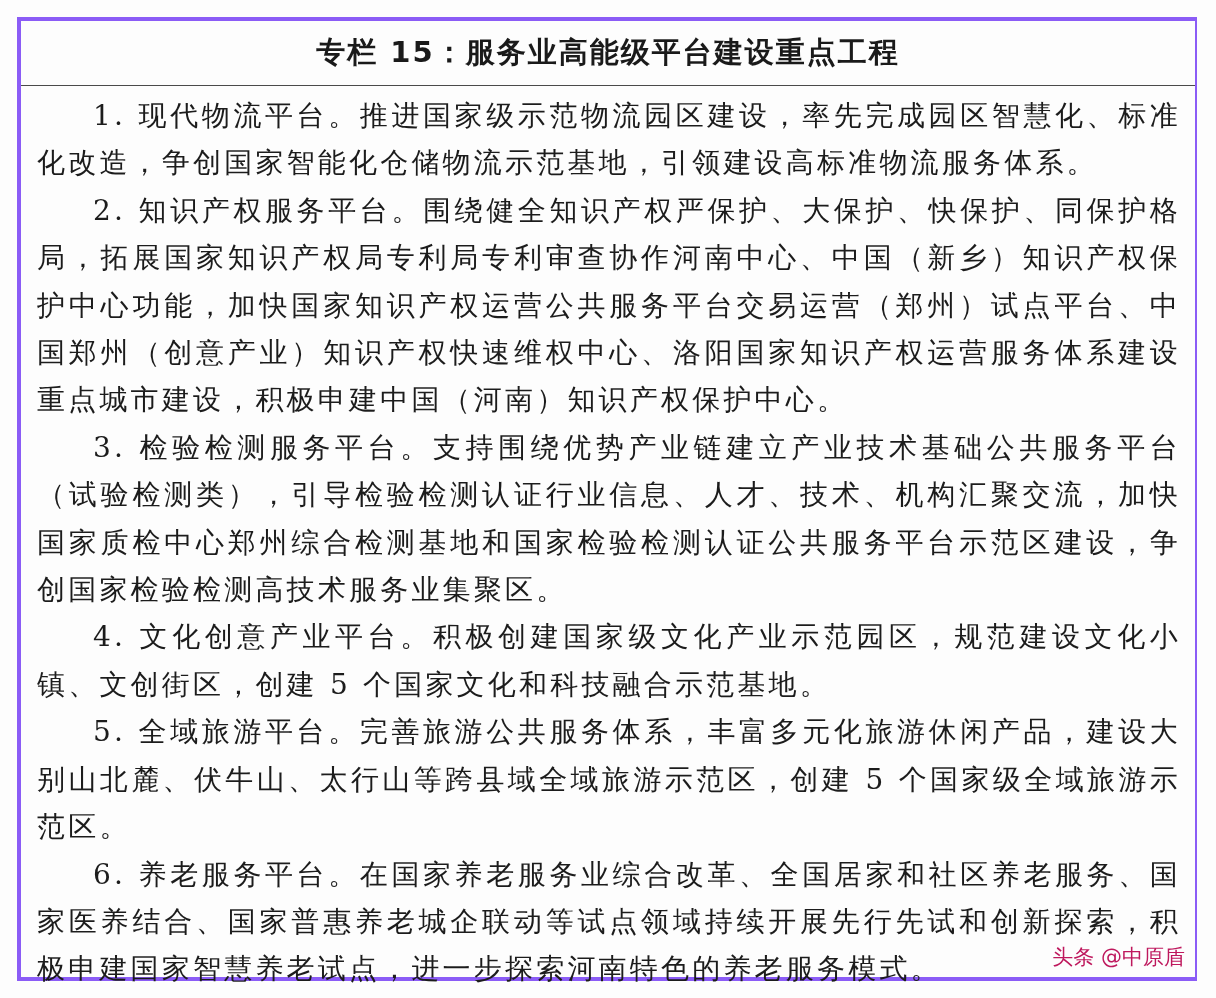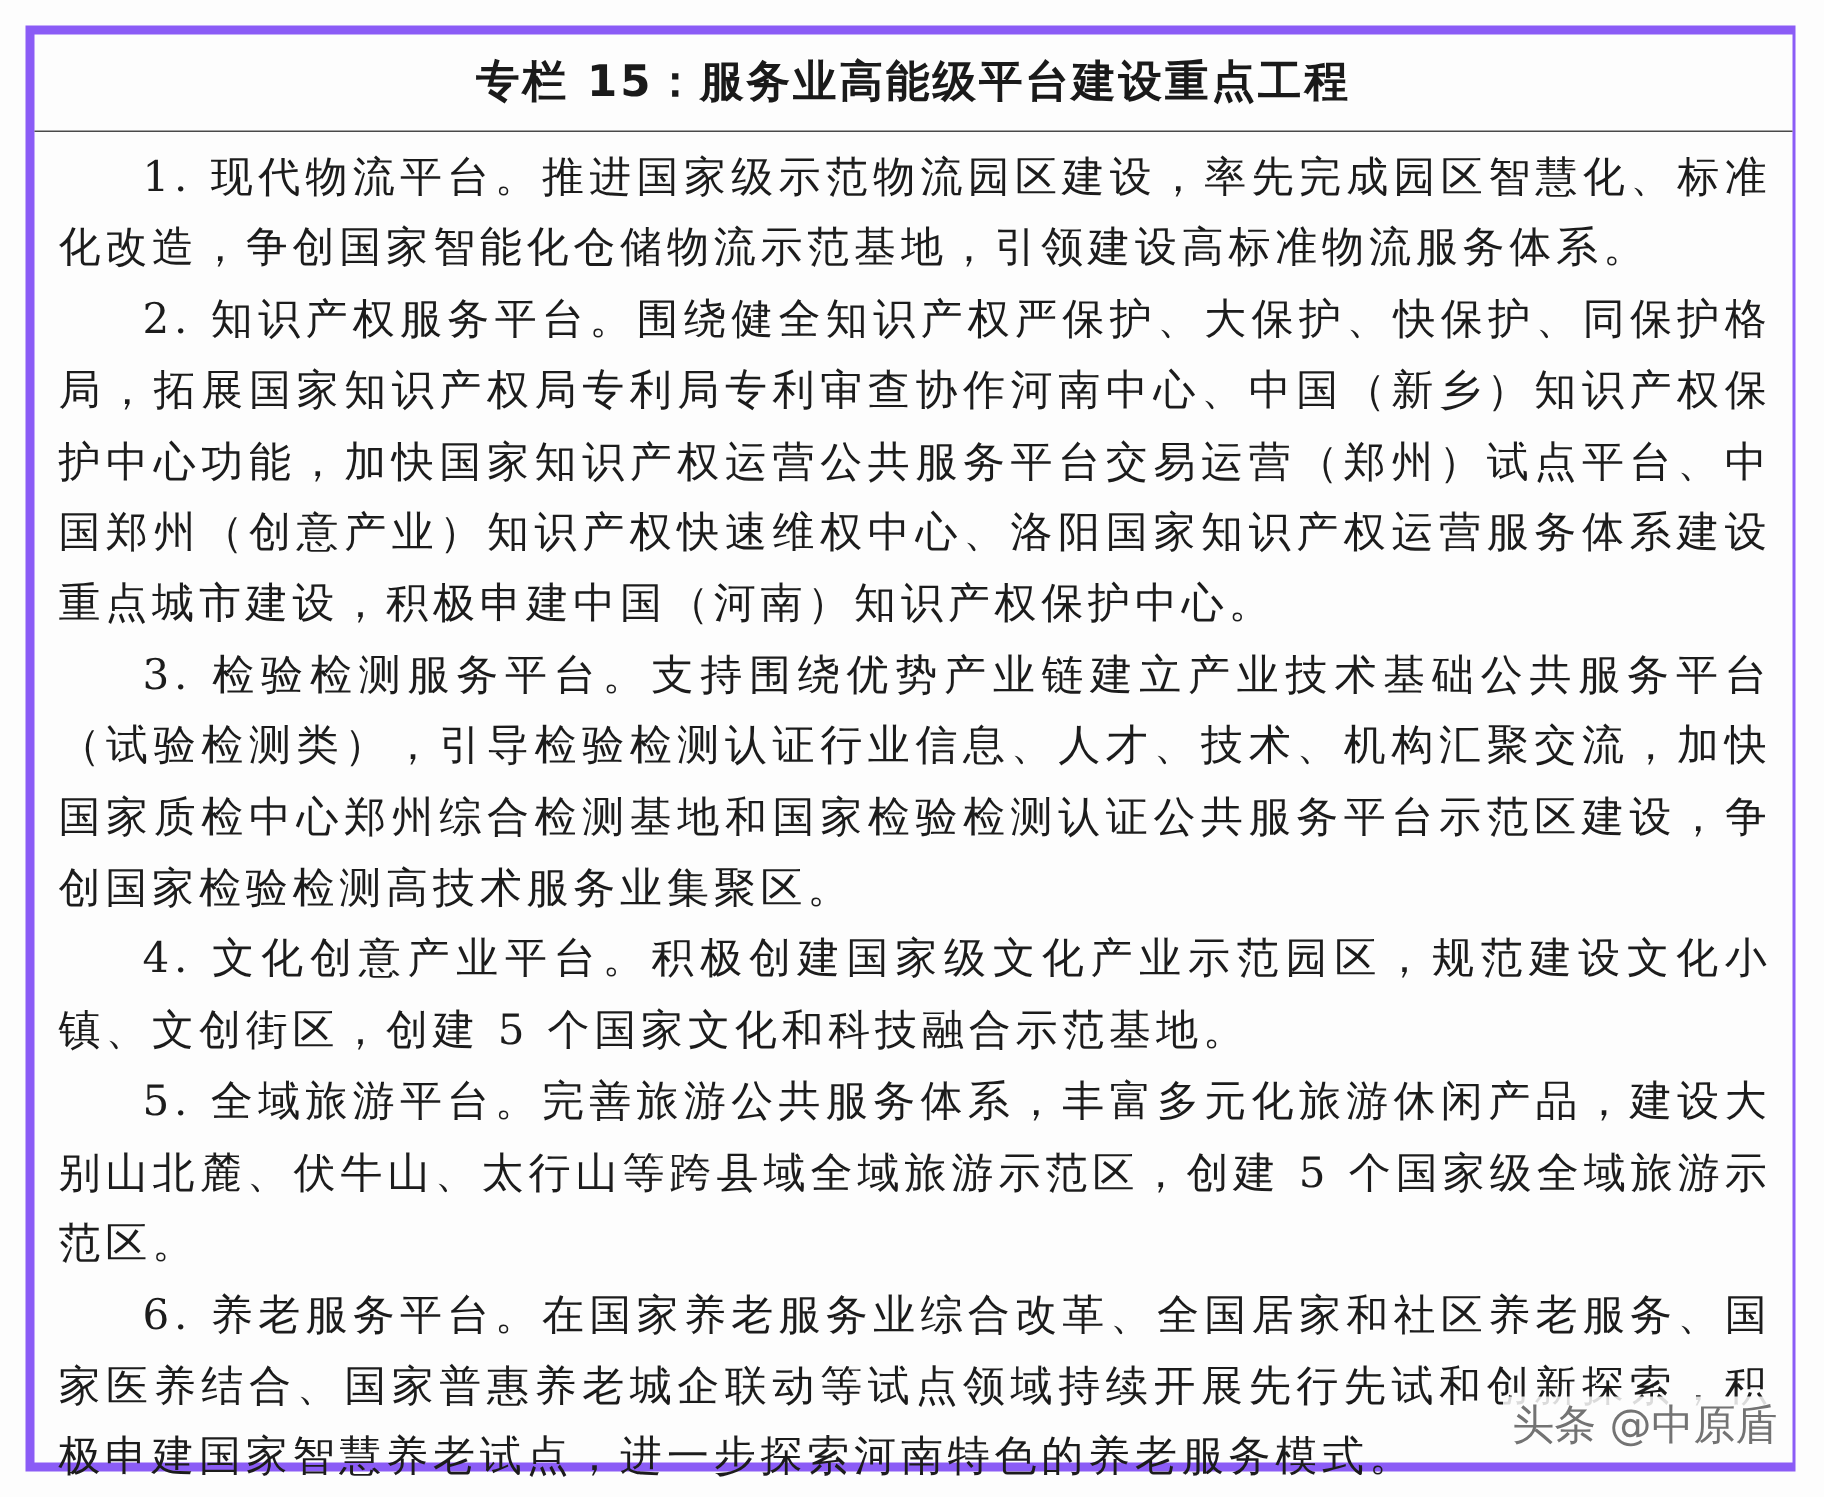--- a/index.html
+++ b/index.html
@@ -9,21 +9,21 @@
       width: 1216px;
       height: 998px;
       overflow: hidden;
     }
     .frame {
       position: absolute;
       left: 17px;
       top: 17px;
       width: 1180px;
       height: 964px;
-      border: 6px solid #8b5cf6;
+      border: 4px solid #8b5cf6;
       border-right-width: 2px;
       box-sizing: border-box;
       background: #fdfdfd;
     }
     .header {
       height: 64px;
       border-bottom: 1px solid #4a4a4a;
       display: flex;
       align-items: center;
       justify-content: center;
@@ -44,22 +44,22 @@
     }
     .para {
       margin: 0;
       text-indent: 2em;
     }
     .watermark {
       position: absolute;
       right: 10px;
       bottom: 6px;
       font-family: "DejaVu Sans", sans-serif;
-      font-size: 28px;
-      color: #737373;
+      font-size: 21px;
+      color: #be185d;
       background: rgba(253,253,253,0.85);
       padding-left: 6px;
       letter-spacing: 0;
     }
   </style>
 </head>
 <body>
 
 <div class="frame">
   <div class="header">专栏 15：服务业高能级平台建设重点工程</div>

